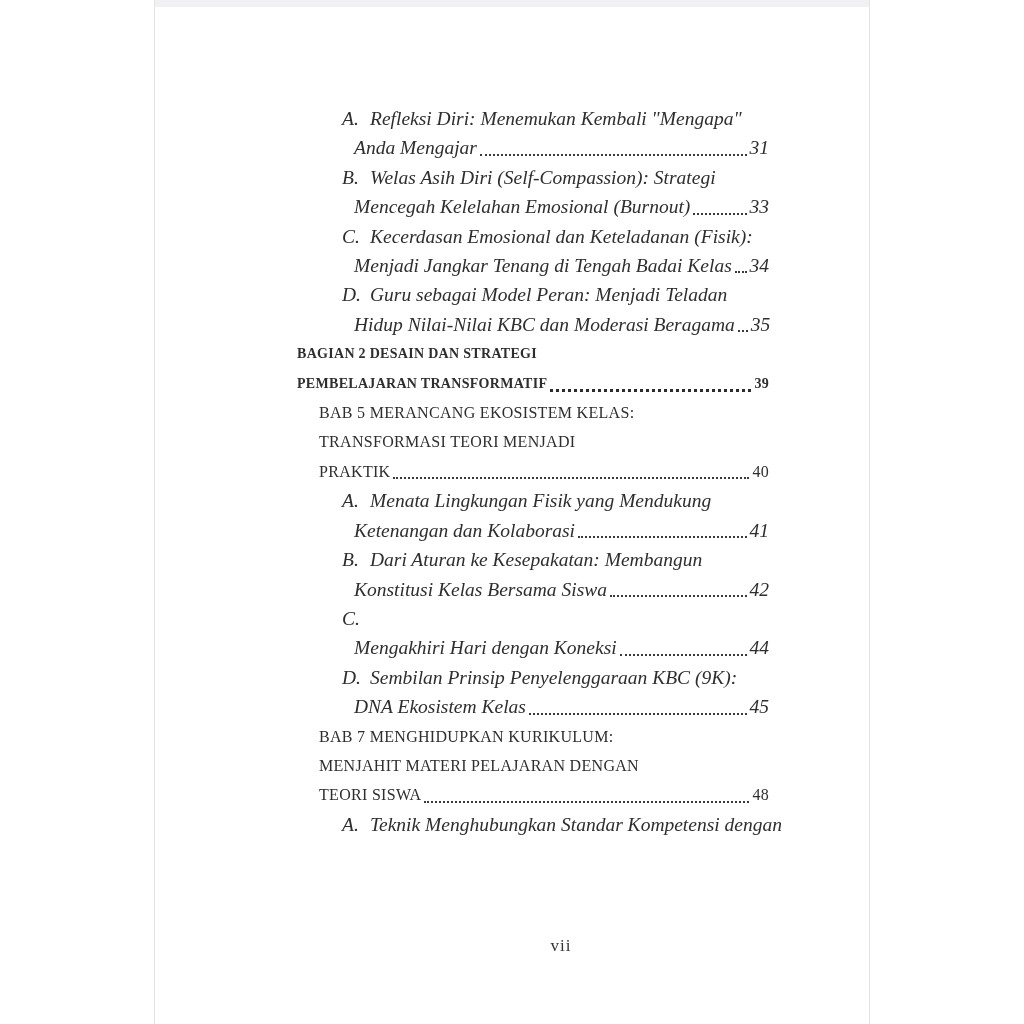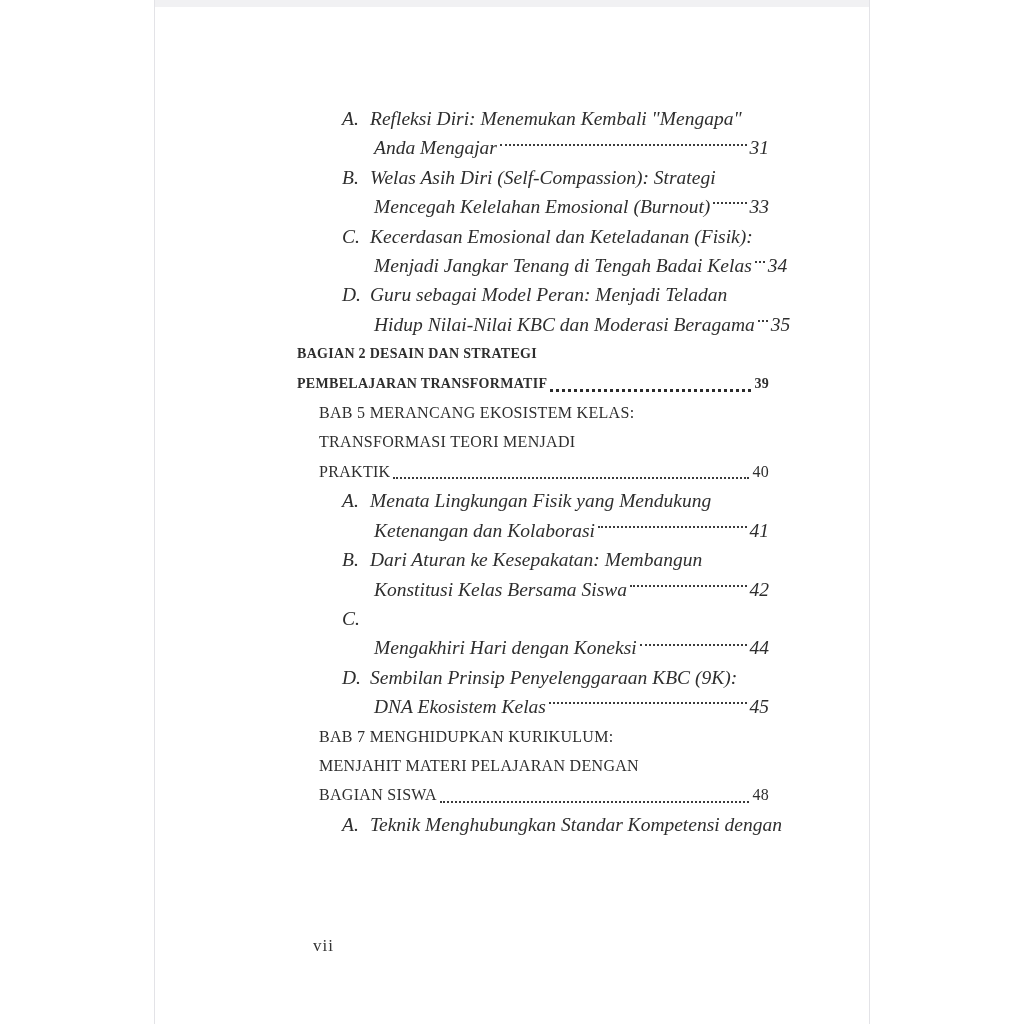--- a/index.html
+++ b/index.html
@@ -35,21 +35,21 @@
     align-items: flex-end;
     line-height: 29.4px;
     white-space: nowrap;
   }
   
   .item {
     font-style: italic;
     font-size: 19.5px;
   }
   .item-l1 { margin-left: 45px; }
-  .item-l2 { margin-left: 77px; align-items: center; }
+  .item-l2 { margin-left: 57px; }
   .label { display: inline-block; min-width: 28px; }
   
   .chapter {
     font-size: 16px;
     letter-spacing: 0.3px;
   }
   .chapter-line { margin-left: 22px; }
   
   .section {
     font-weight: bold;
@@ -63,21 +63,21 @@
     margin: 0 3px 7px 3px;
   }
   .lead-heavy {
     border-bottom: 3px dotted #2b2b2b;
     margin-bottom: 6px;
   }
   .pg { flex: 0 0 auto; }
   .folio {
     position: absolute;
     top: 936px; left: 158px; right: 60px;
-    text-align: left;
+    text-align: center;
     font-size: 17px;
     color: #333333;
     letter-spacing: 1px;
   }
 </style>
 </head>
 <body>
 
 <div class="page">
   <div class="top-strip"></div>
@@ -205,21 +205,21 @@
     </div>
 
     <div>
       <div class="line chapter chapter-line">
         <span>BAB 7 MENGHIDUPKAN KURIKULUM:</span>
       </div>
       <div class="line chapter chapter-line">
         <span>MENJAHIT MATERI PELAJARAN DENGAN</span>
       </div>
       <div class="line chapter chapter-line">
-        <span>BAGIAN SISWA</span>
+        <span>TEORI SISWA</span>
         <span class="lead"></span>
         <span class="pg">48</span>
       </div>
     </div>
 
     <div>
       <div class="line item item-l1">
         <span class="label">A.</span>
         <span>Teknik Menghubungkan Standar Kompetensi dengan</span>
       </div>

